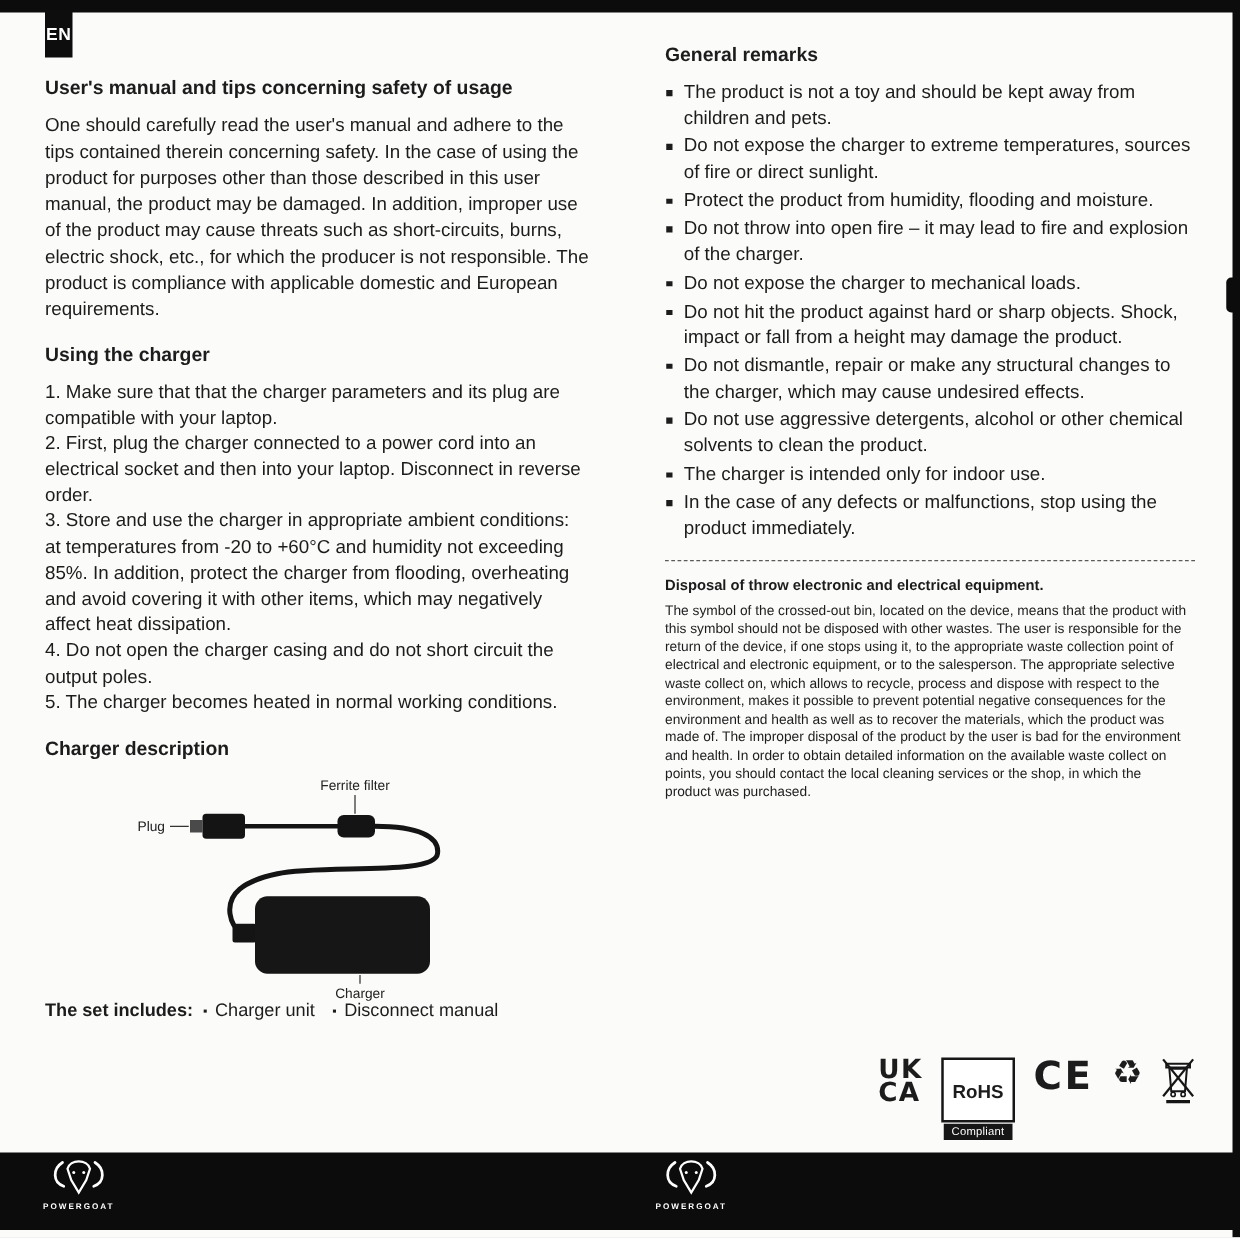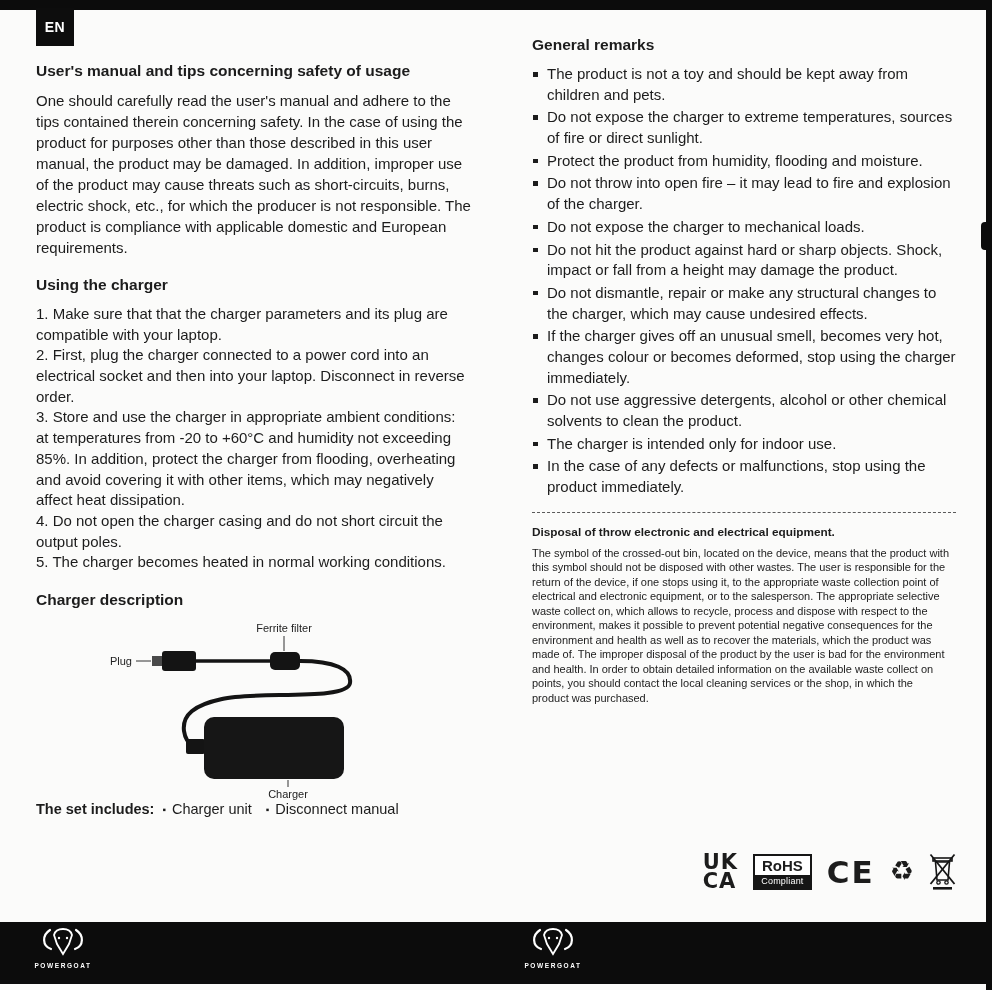--- a/index.html
+++ b/index.html
@@ -7,21 +7,21 @@
     position:relative; width:992px; height:990px; margin:0 auto;
     background:#fbfbfa; color:#1c1c1c;
     font-family:"Liberation Sans", sans-serif;
     overflow:hidden;
   }
   .topbar { position:absolute; top:0; left:0; width:992px; height:10px; background:#0c0c0c; }
   .right-edge { position:absolute; top:0; right:0; width:6px; height:990px; background:#0c0c0c; }
   .edge-blob { position:absolute; right:0; top:222px; width:11px; height:28px; background:#0c0c0c; border-radius:4px 0 0 4px; }
 
   .en-badge {
-    position:absolute; left:36px; top:8px; width:38px; height:38px;
+    position:absolute; left:36px; top:8px; width:22px; height:38px;
     background:#0d0d0d; color:#fff; display:flex; align-items:center; justify-content:center;
     font-weight:700; font-size:14px; letter-spacing:0.5px;
   }
 
   .col-left  { position:absolute; left:36px;  top:62px; width:436px; }
   .col-right { position:absolute; left:532px; top:36px; width:424px; }
 
   h2.section { font-size:15.5px; font-weight:700; margin:18px 0 10px; }
   h2.section.first { margin-top:0; }
 
@@ -44,28 +44,28 @@
   .diagram { margin-top:10px; display:block; }
   .diagram text { font-family:"Liberation Sans", sans-serif; fill:#222; }
 
   .set-includes { font-size:14.5px; display:flex; align-items:flex-start; }
   .set-includes .label { font-weight:700; margin-right:8px; }
   .set-item { margin-right:14px; }
   .set-item::before { content:"▪"; font-size:10px; margin-right:6px; position:relative; top:-1px; }
 
   .marks {
     position:absolute; top:846px; left:688px; width:268px; height:52px;
-    display:flex; align-items:center; justify-content:flex-end; gap:15px;
+    display:flex; justify-content:flex-end; gap:15px;
   }
   .ukca {
     font-family:"DejaVu Sans", sans-serif; font-weight:700; font-size:21px;
     line-height:0.92; letter-spacing:1px;
   }
   .rohs { border:2px solid #161616; text-align:center; background:#fff; }
-  .rohs .t { font-weight:700; font-size:15px; padding:1px 7px; line-height:1.15; }
+  .rohs .t { font-weight:700; font-size:15px; padding:17px 7px; line-height:1.15; }
   .rohs .s { background:#161616; color:#fff; font-size:9px; padding:1px 3px 2px; letter-spacing:0.2px; }
   .ce { font-family:"DejaVu Sans", sans-serif; font-size:31px; font-weight:700; letter-spacing:2px; line-height:1; }
   .recycle { font-size:27px; line-height:1; position:relative; top:-1px; }
 
   .footer { position:absolute; left:0; top:922px; width:992px; height:62px; background:#0c0c0c; }
   .goat-logo {
     position:absolute; top:5px; width:62px; display:flex; flex-direction:column; align-items:center;
   }
   .goat-logo.pos-1 { left:32px; }
   .goat-logo.pos-2 { left:522px; }
@@ -137,21 +137,20 @@
     <h2 class="section first">General remarks</h2>
 
     <ul class="remarks">
       <li>The product is not a toy and should be kept away from children and pets.</li>
       <li>Do not expose the charger to extreme temperatures, sources of fire or direct sunlight.</li>
       <li>Protect the product from humidity, flooding and moisture.</li>
       <li>Do not throw into open fire – it may lead to fire and explosion of the charger.</li>
       <li>Do not expose the charger to mechanical loads.</li>
       <li>Do not hit the product against hard or sharp objects. Shock, impact or fall from a height may damage the product.</li>
       <li>Do not dismantle, repair or make any structural changes to the charger, which may cause undesired effects.</li>
-      <li>If the charger gives off an unusual smell, becomes very hot, changes colour or becomes deformed, stop using the charger immediately.</li>
       <li>Do not use aggressive detergents, alcohol or other chemical solvents to clean the product.</li>
       <li>The charger is intended only for indoor use.</li>
       <li>In the case of any defects or malfunctions, stop using the product immediately.</li>
     </ul>
 
     <hr class="dashed-divider">
 
     <p class="disposal-title">Disposal of throw electronic and electrical equipment.</p>
     <p class="disposal-body">The symbol of the crossed-out bin, located on the device, means that the product with this symbol should not be disposed with other wastes. The user is responsible for the return of the device, if one stops using it, to the appropriate waste collection point of electrical and electronic equipment, or to the salesperson. The appropriate selective waste collect on, which allows to recycle, process and dispose with respect to the environment, makes it possible to prevent potential negative consequences for the environment and health as well as to recover the materials, which the product was made of. The improper disposal of the product by the user is bad for the environment and health. In order to obtain detailed information on the available waste collect on points, you should contact the local cleaning services or the shop, in which the product was purchased.</p>
   </div>

